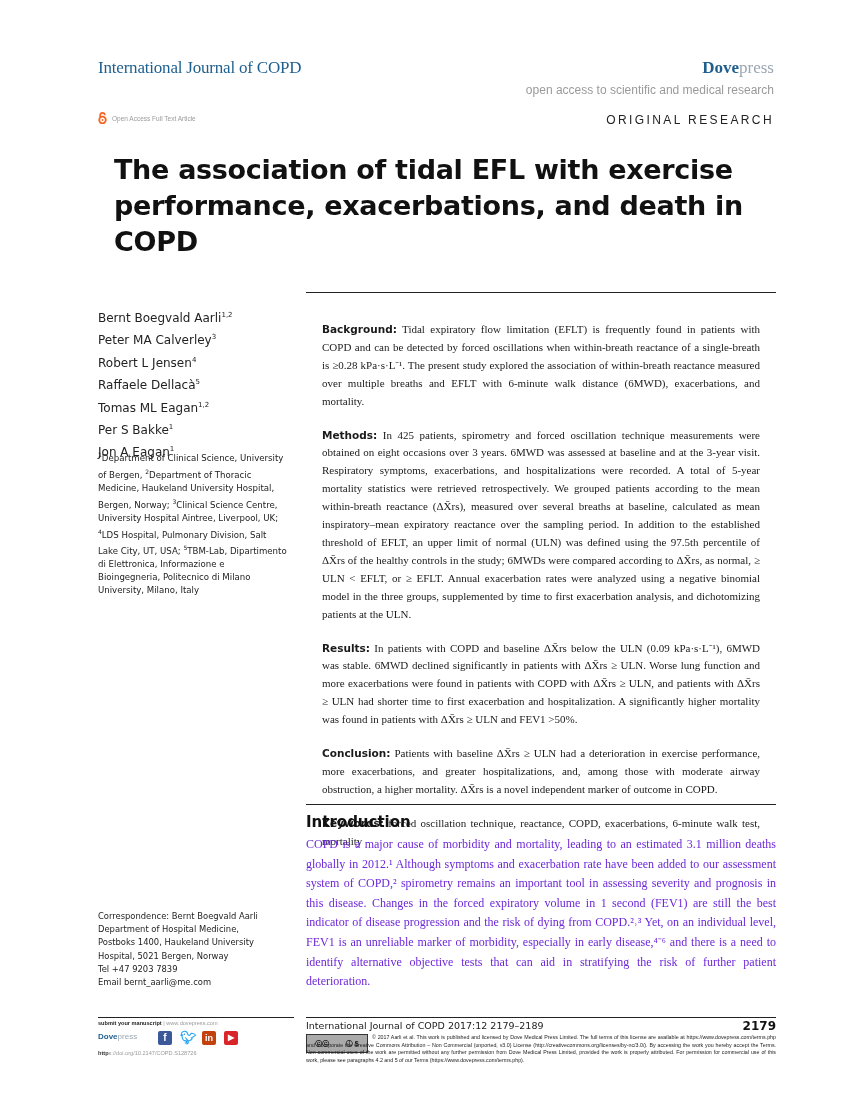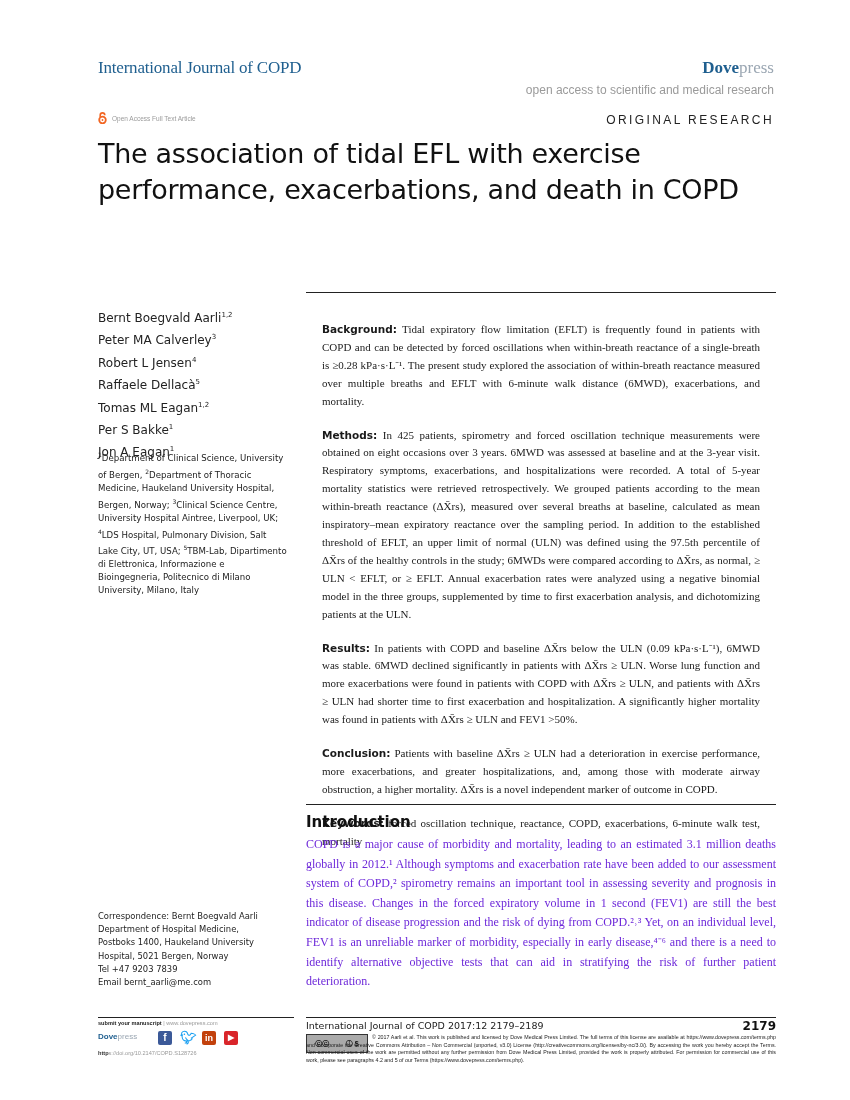--- a/index.html
+++ b/index.html
@@ -55,21 +55,21 @@
 <div class="abs oa-wrap">
   <svg class="oa-icon" viewBox="0 0 9 12">
     <path d="M2.2 5 V3.2 a2.3 2.3 0 0 1 4.6 0" fill="none" stroke="#f26522" stroke-width="1.6"></path>
     <circle cx="4.5" cy="8" r="3.3" fill="none" stroke="#f26522" stroke-width="1.8"></circle>
     <circle cx="4.5" cy="8" r="0.9" fill="#f26522"></circle>
   </svg>
   <span class="oa-text">Open Access Full Text Article</span>
 </div>
 <div class="abs article-type">ORIGINAL RESEARCH</div>
 
-<h1 class="abs title" style="margin:0;font-weight:normal;">The association of tidal EFL with exercise performance, exacerbations, and death in COPD</h1>
+<h1 class="abs title" style="margin:16px;font-weight:bold;">The association of tidal EFL with exercise performance, exacerbations, and death in COPD</h1>
 
 <div class="abs authors">
   <div><span>Bernt Boegvald Aarli</span><sup>1,2</sup></div>
   <div><span>Peter MA Calverley</span><sup>3</sup></div>
   <div><span>Robert L Jensen</span><sup>4</sup></div>
   <div><span>Raffaele Dellacà</span><sup>5</sup></div>
   <div><span>Tomas ML Eagan</span><sup>1,2</sup></div>
   <div><span>Per S Bakke</span><sup>1</sup></div>
   <div><span>Jon A Eagan</span><sup>1</sup></div>
 </div>

